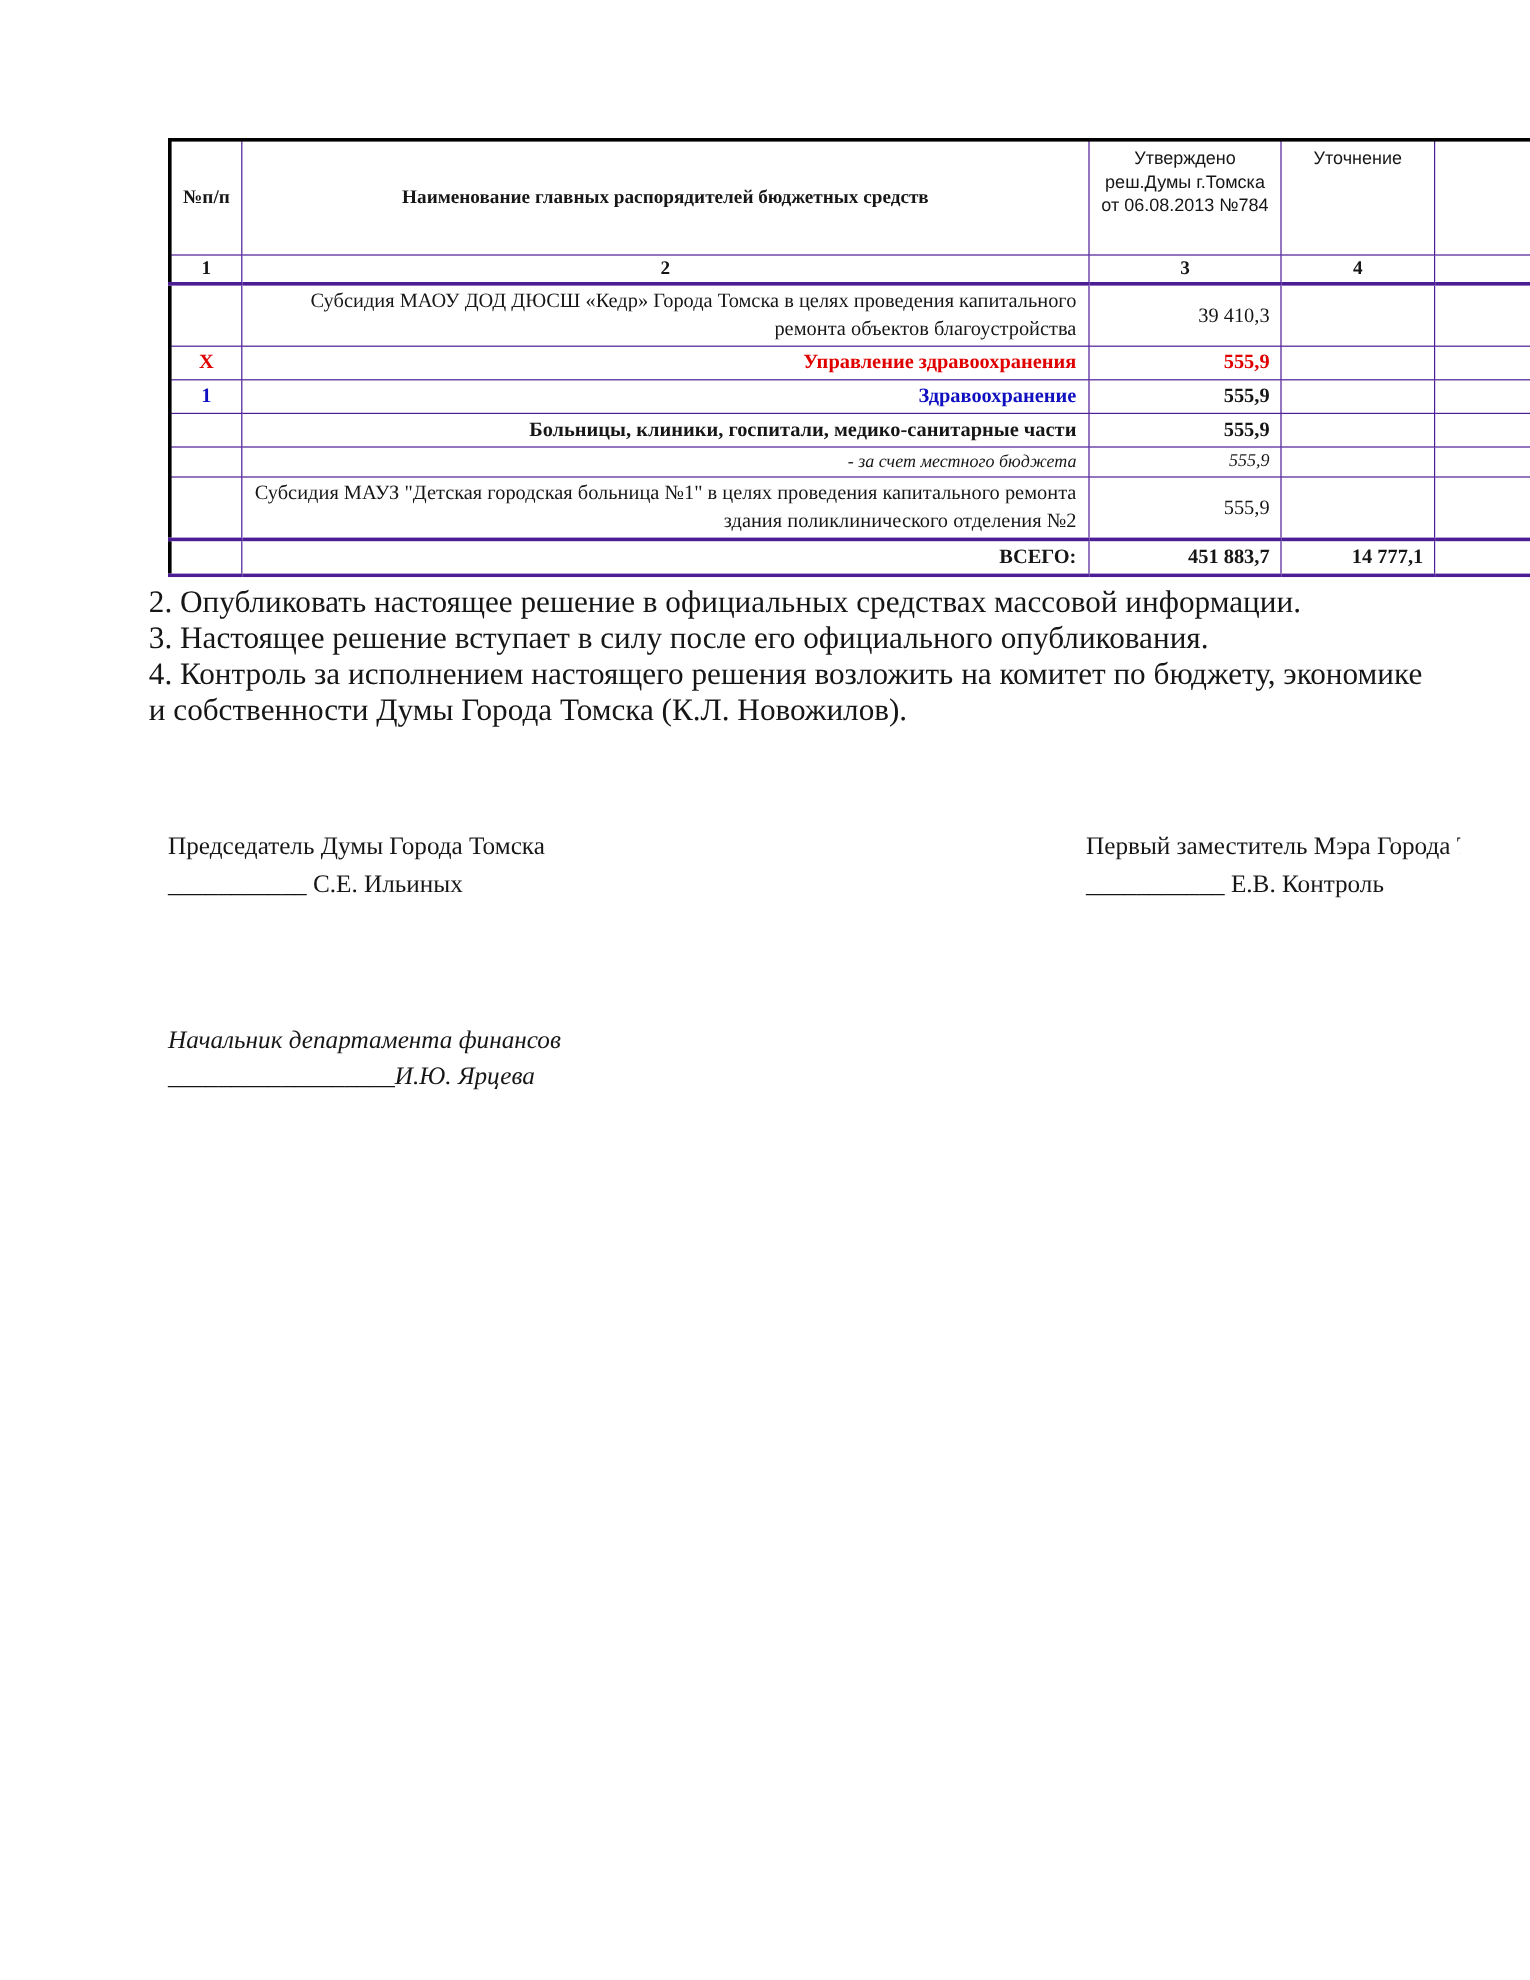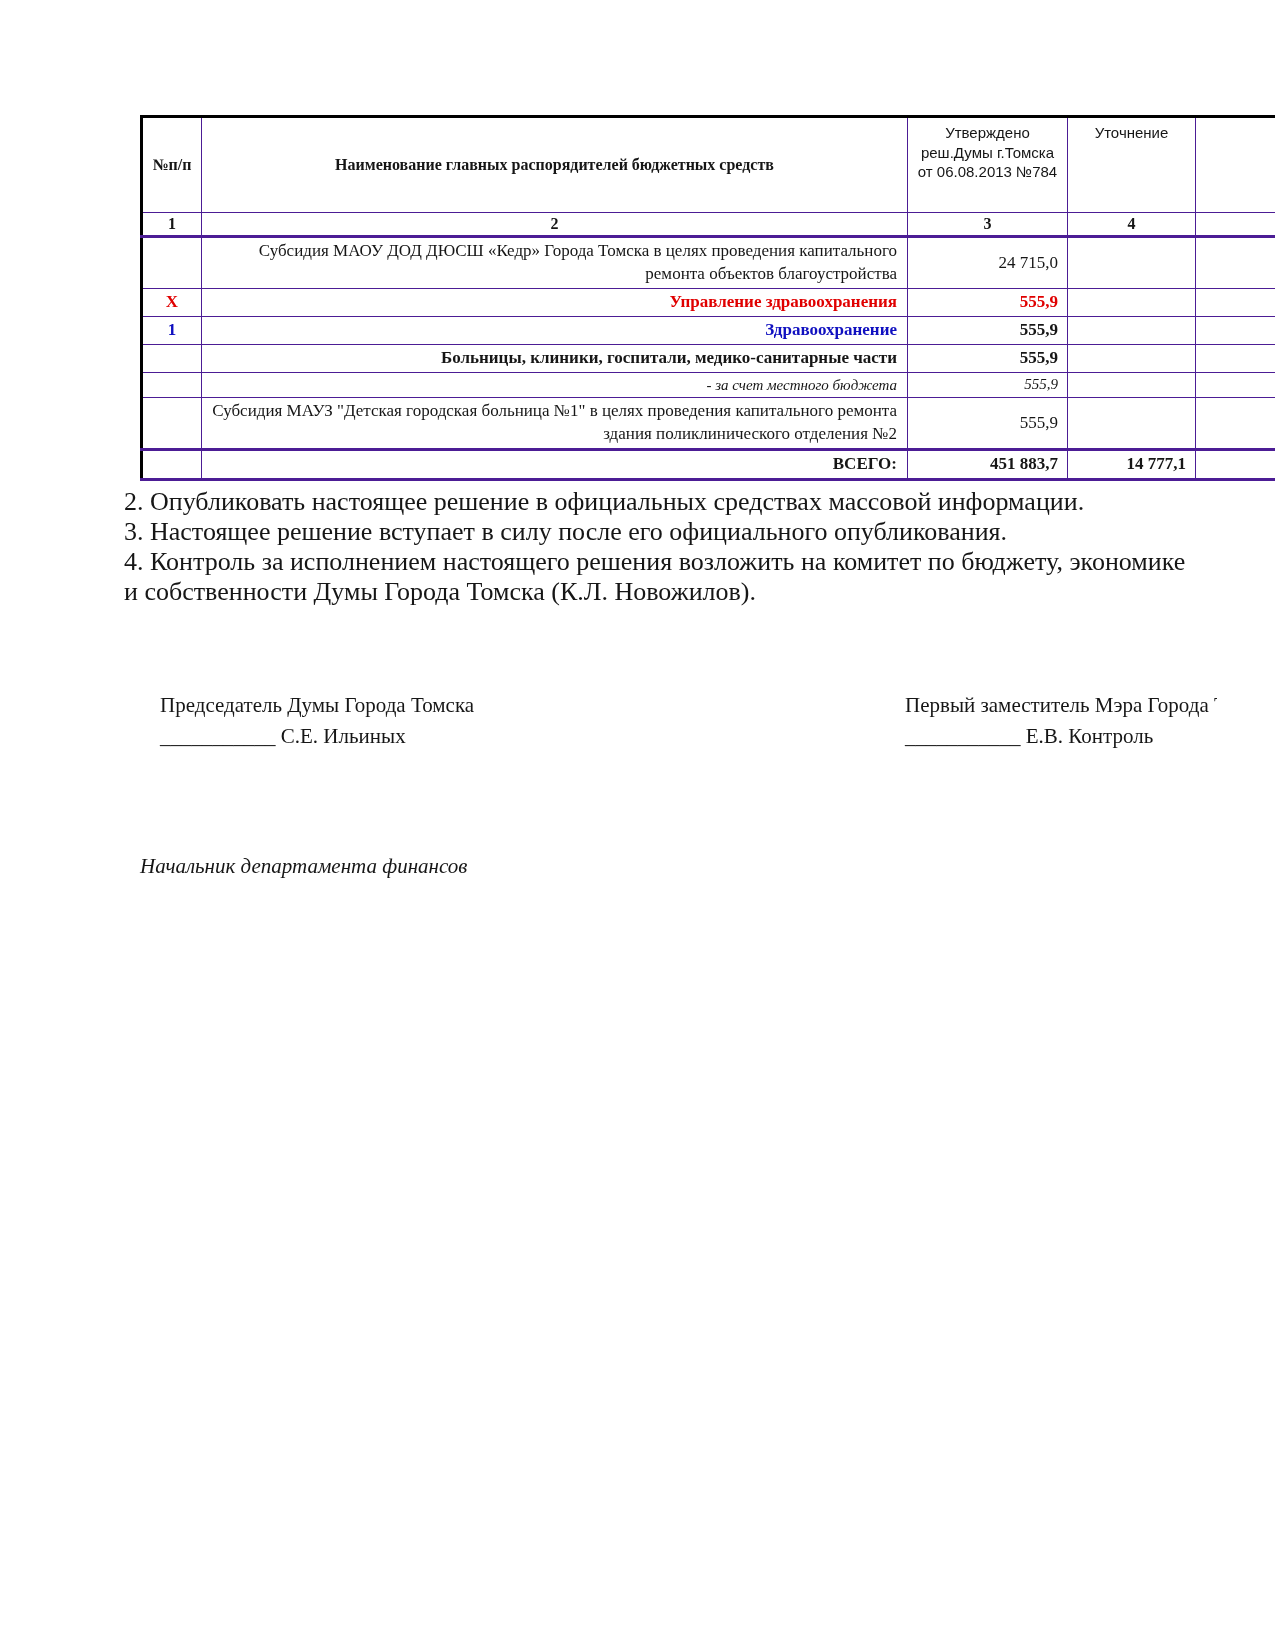--- a/index.html
+++ b/index.html
@@ -76,21 +76,21 @@
   .paragraphs {
     position: absolute;
     left: 124px; top: 487px;
     width: 1075px;
     font-size: 26px;
     line-height: 30px;
   }
   .sig-left {
     position: absolute;
     left: 140px; top: 690px;
-    font-size: 21px; line-height: 31px; margin-left: 20px;
+    font-size: 21px; line-height: 31px;
   }
   .sig-right {
     position: absolute;
     left: 905px; top: 690px;
     width: 312px;
     font-size: 21px; line-height: 31px;
   }
   .sig-right .clip-line { white-space: nowrap; overflow: hidden; }
   .finance-block {
     position: absolute;
@@ -124,21 +124,21 @@
           <td>1</td>
           <td>2</td>
           <td>3</td>
           <td>4</td>
           <td></td>
         </tr>
 
         <tr class="row-plain">
           <td class="cell-num"></td>
           <td class="cell-name">Субсидия МАОУ ДОД ДЮСШ «Кедр» Города Томска в целях проведения капитального ремонта объектов благоустройства</td>
-          <td class="cell-val">24 715,0</td>
+          <td class="cell-val">39 410,3</td>
           <td class="cell-adj"></td>
           <td></td>
         </tr>
 
         <tr class="row-red">
           <td class="cell-num">X</td>
           <td class="cell-name">Управление здравоохранения</td>
           <td class="cell-val">555,9</td>
           <td class="cell-adj"></td>
           <td></td>
@@ -198,15 +198,16 @@
     <div>___________ С.Е. Ильиных</div>
   </div>
 
   <div class="sig-right">
     <div class="clip-line">Первый заместитель Мэра Города Томска</div>
     <div>___________ Е.В. Контроль</div>
   </div>
 
   <div class="finance-block">
     <div>Начальник департамента финансов</div>
+    <div>__________________И.Ю. Ярцева</div>
   </div>
 
 </div>
 
 </body></html>

